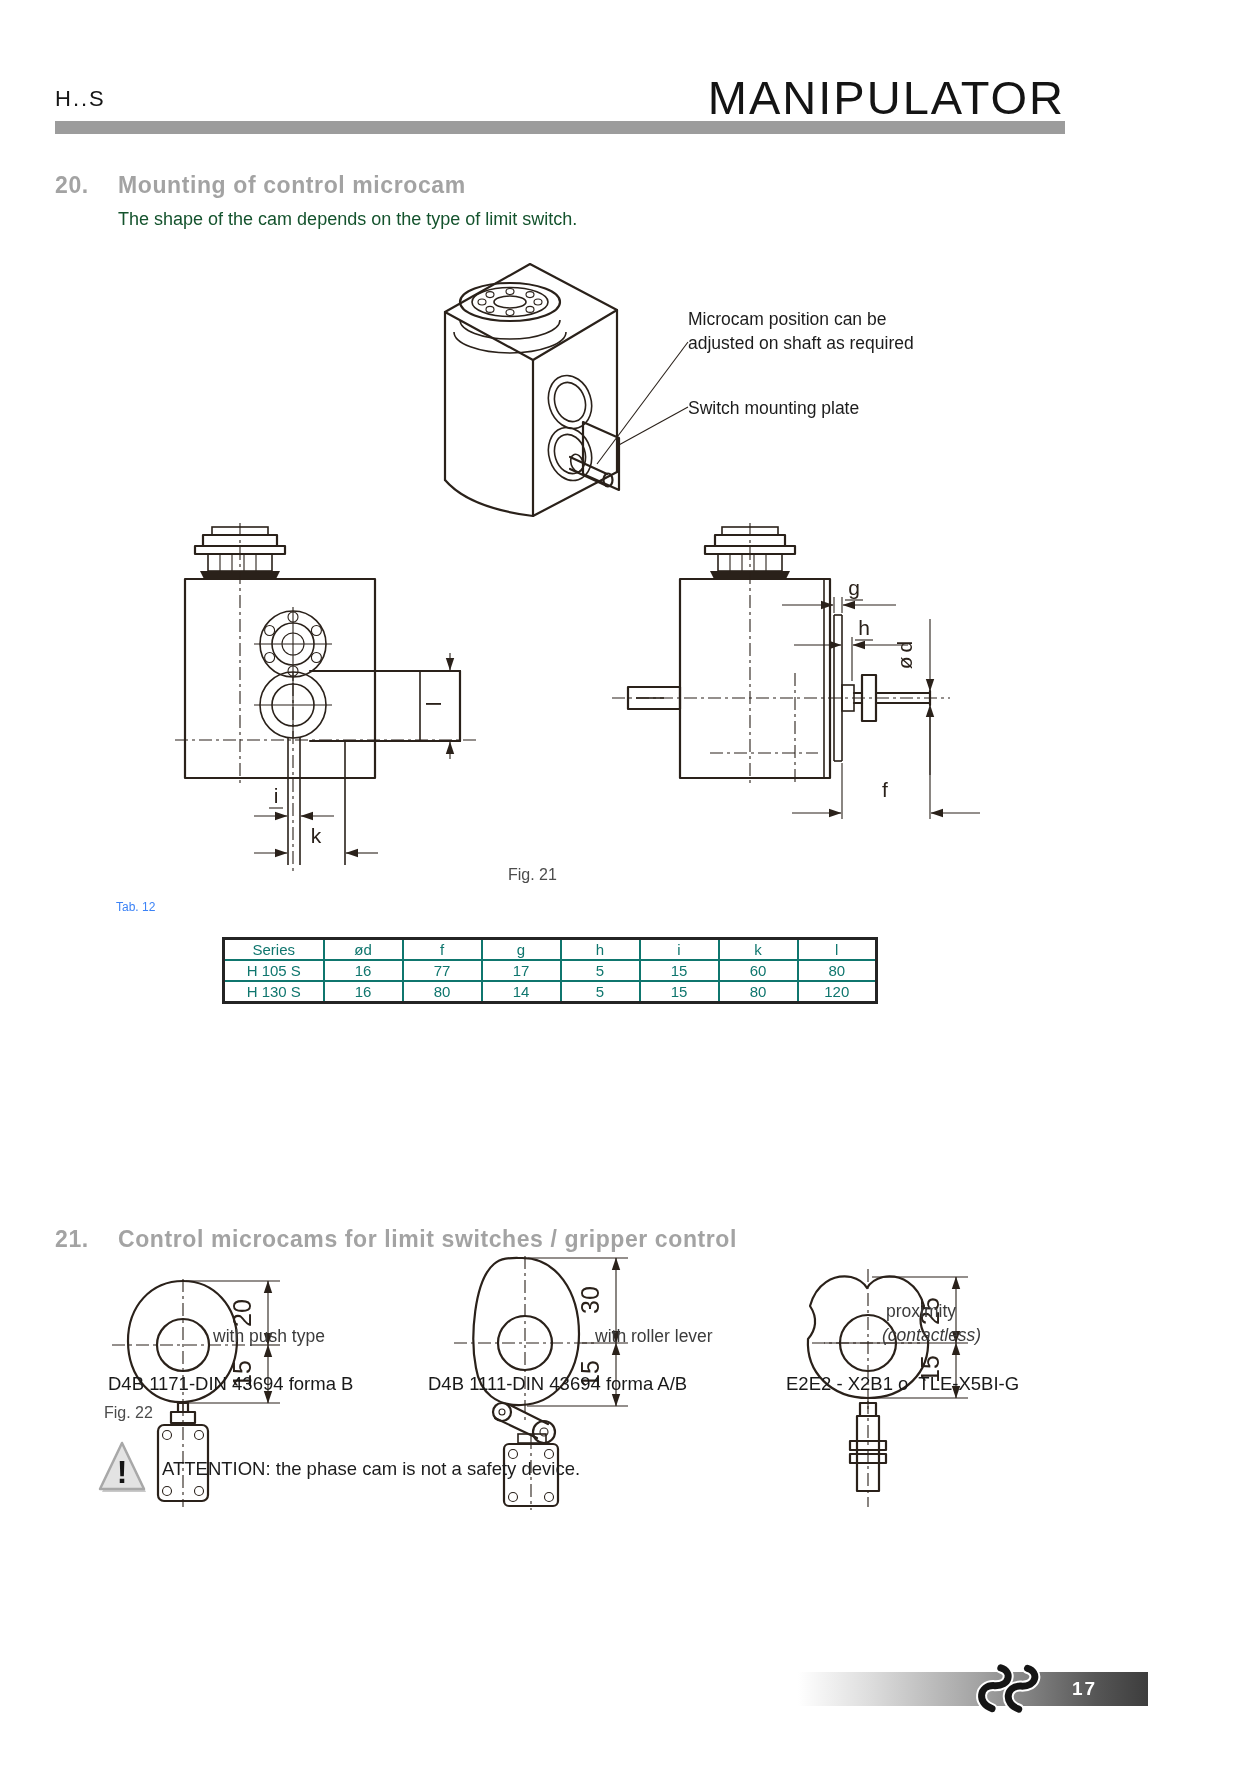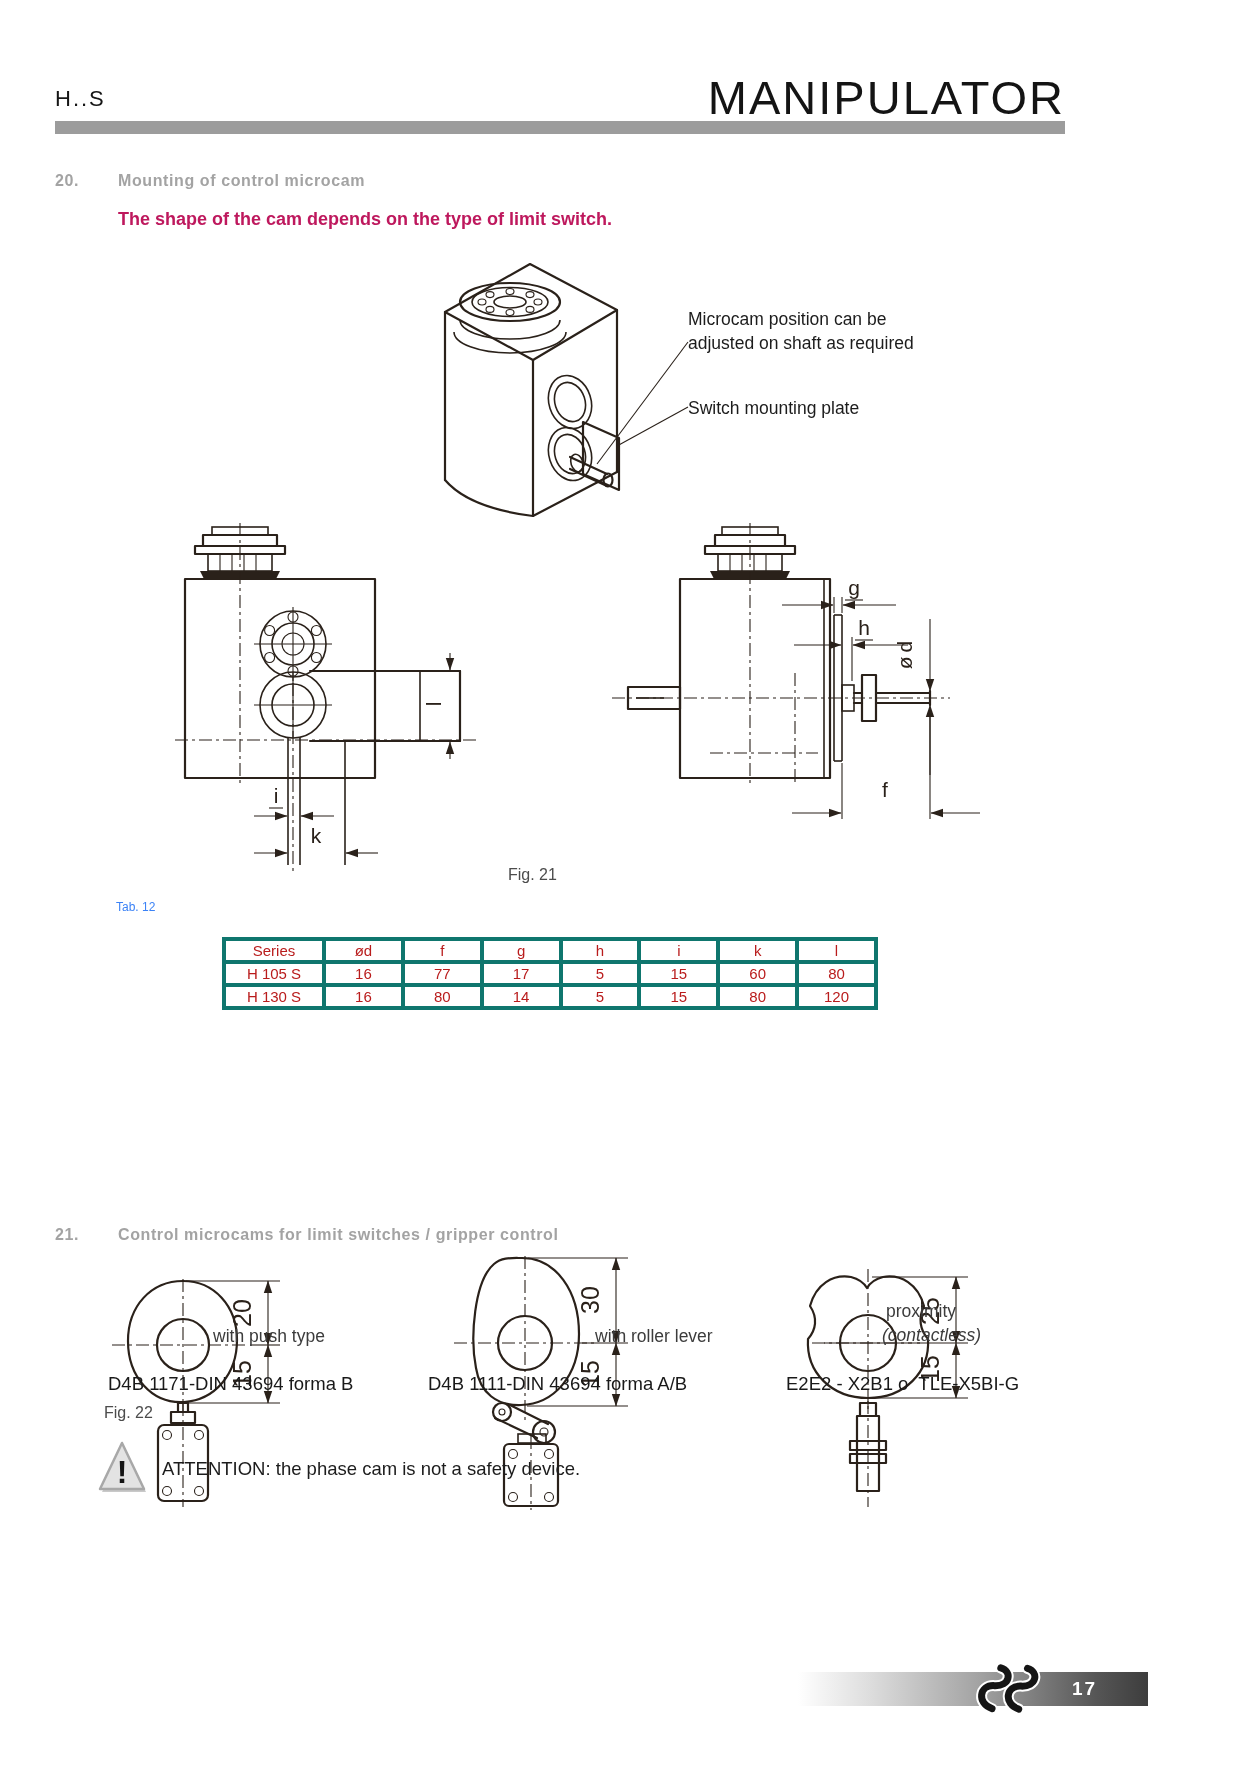--- a/index.html
+++ b/index.html
@@ -3,29 +3,29 @@
 <meta charset="utf-8">
 <style>
   * { margin:0; padding:0; box-sizing:border-box; }
   html,body { background:#ffffff; }
   .page { position:relative; width:1241px; height:1766px; background:#ffffff;
           font-family:"Liberation Sans",sans-serif; color:#1d1d1d; overflow:hidden; }
   .abs { position:absolute; }
   .model { font-size:22px; letter-spacing:2px; color:#161616; }
   .brand { font-size:47px; letter-spacing:2px; color:#141414; text-align:right; font-weight:400; }
   .rule { background:#9c9c9c; }
-  .sec-head { font-size:16px; font-weight:700; color:#a3a3a3; letter-spacing:0.6px; white-space:nowrap; }
+  .sec-head { font-size:23px; font-weight:700; color:#a3a3a3; letter-spacing:0.6px; white-space:nowrap; }
   .sec-head .num { display:inline-block; width:63px; }
-  .body-text { font-size:18px; color:#be185d;font-weight:bold; }
+  .body-text { font-size:18px; color:#14532d; }
   .callout { font-size:17.5px; color:#1c1c1c; line-height:24px; }
   .fig-cap { font-size:16px; color:#4c4c4c; }
   .tab-label { font-size:12px; color:#3b82f6; }
   table.dim-table { border-collapse:collapse; table-layout:fixed; width:656px; border:3px solid #242424; }
-  .dim-table th,.dim-table td { border:4px solid #0f766e; font-size:15px; font-weight:400;
-      color:#b91c1c; text-align:center; height:19px; padding:0; line-height:19px; }
+  .dim-table th,.dim-table td { border:2px solid #0f766e; font-size:15px; font-weight:400;
+      color:#0f766e; text-align:center; height:19px; padding:0; line-height:19px; }
   .dim-table col.c0 { width:100px; }
   .cam-label { font-size:17.5px; color:#3c3c3c; }
   .code { font-size:18.5px; color:#191919; white-space:pre;text-align:center; }
   .warn-text { font-size:18.5px; color:#1c1c1c; }
   .pagenum { font-size:19px; font-weight:700; color:#ffffff; letter-spacing:2px; }
   .footer-bar { background:linear-gradient(90deg,#ffffff 0%,#dedede 20%,#a2a2a2 52%,#565656 85%,#3d3d3d 100%); }
   svg { display:block; overflow:visible; }
   .thick { stroke:#2a211a; stroke-width:2.2; fill:none; stroke-linecap:round; stroke-linejoin:round; }
   .med   { stroke:#2a211a; stroke-width:1.6; fill:none; }
   .thin  { stroke:#2a211a; stroke-width:1.1; fill:none; }

